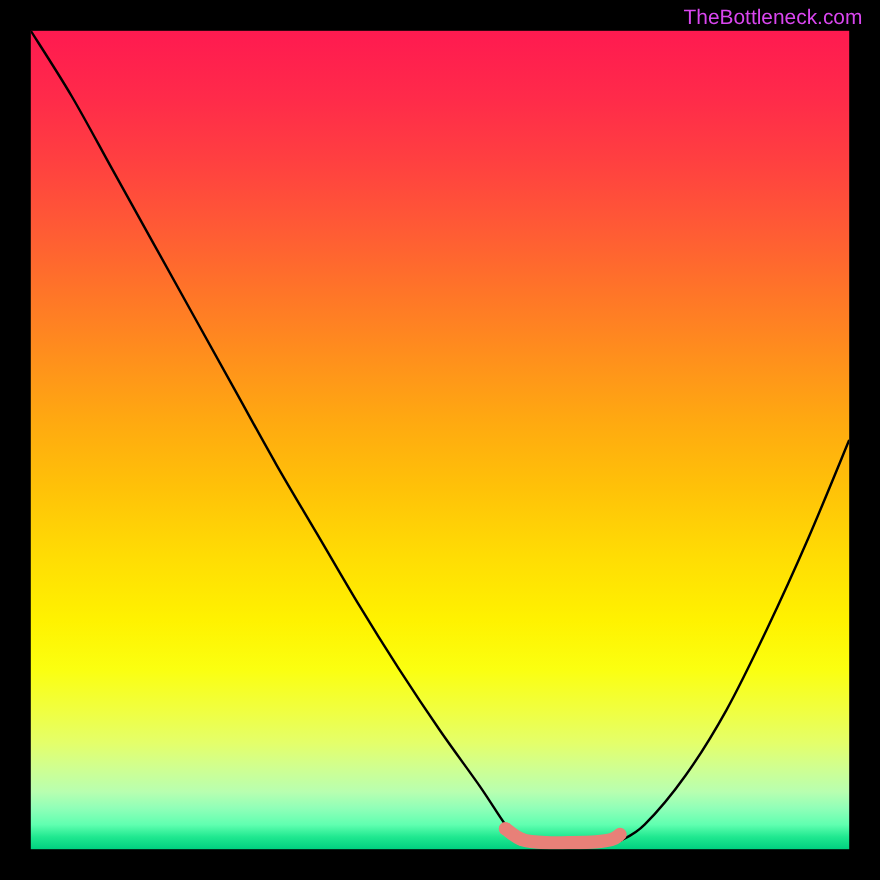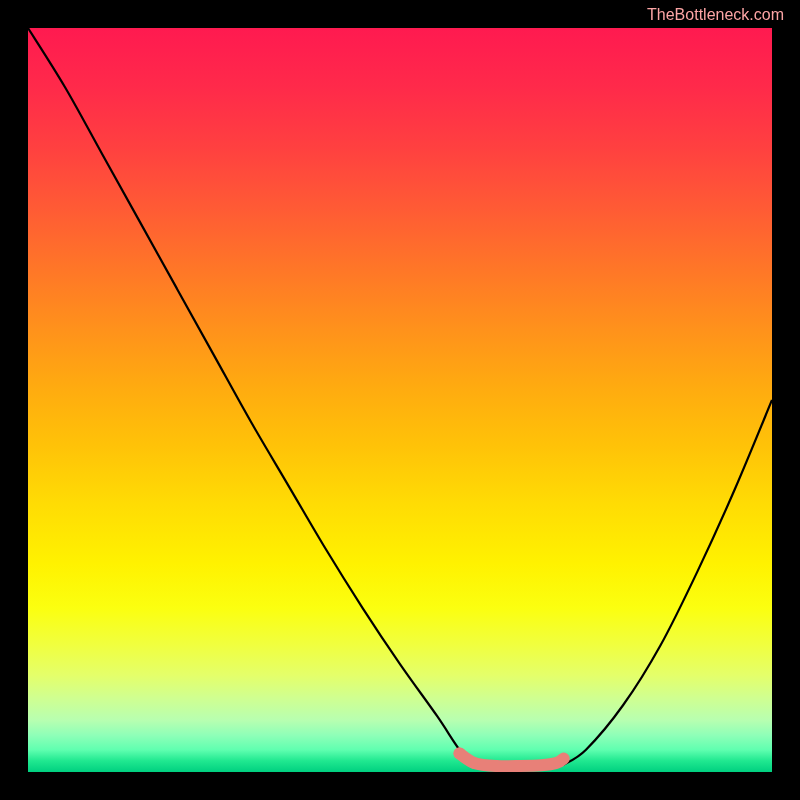--- a/index.html
+++ b/index.html
@@ -1,17 +1,17 @@
 <!DOCTYPE html>
 <html><head>
 <meta charset="utf-8">
 <style>
   * { margin: 0; padding: 0; box-sizing: border-box; }
   body { width: 800px; height: 800px; background: #000; position: relative; font-family: Arial, sans-serif; }
-  .watermark { position: absolute; top: 6px; right: 16px; color: #fca5a5; font-size: 16px; font-weight: 500; z-index: 10; text-align: center; }
+  .watermark { position: absolute; top: 6px; right: 16px; color: #d946ef; font-size: 19px; font-weight: 500; z-index: 10; text-align: center; }
   .chart-area { position: absolute; left: 28px; top: 28px; width: 744px; height: 744px; }
   .gradient-bg { position: absolute; inset: 0; background: linear-gradient(to bottom,
     #ff1a50 0%,
     #ff2a4a 8%,
     #ff4040 16%,
     #ff5a35 24%,
     #ff7528 32%,
     #ff901c 40%,
     #ffaa10 48%,
     #ffc208 56%,

